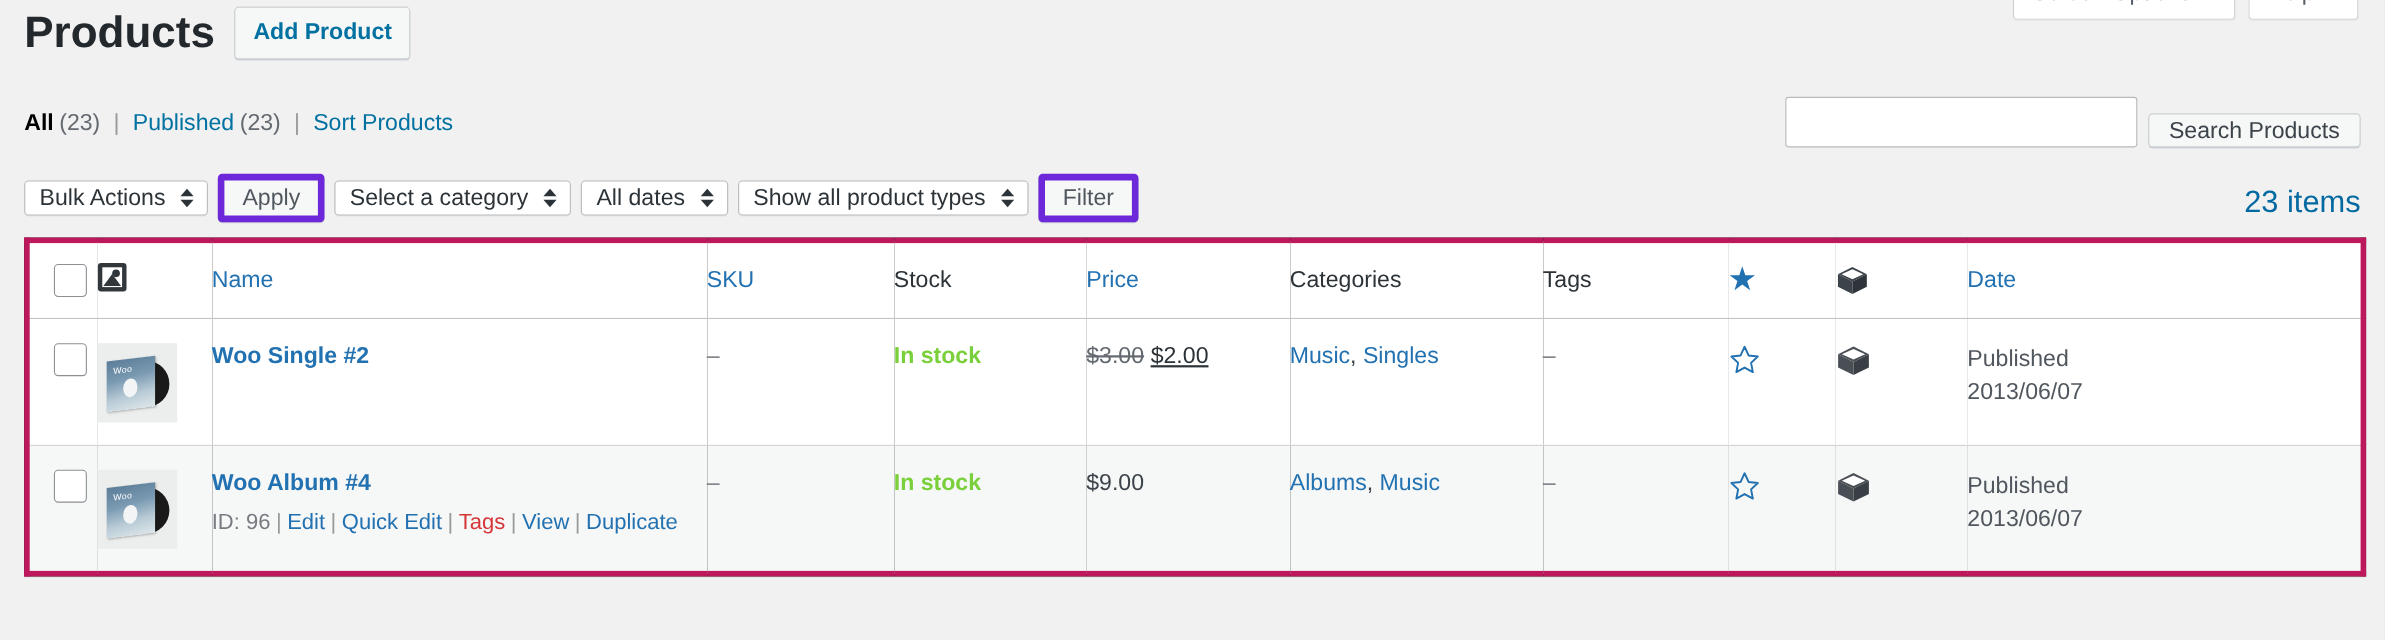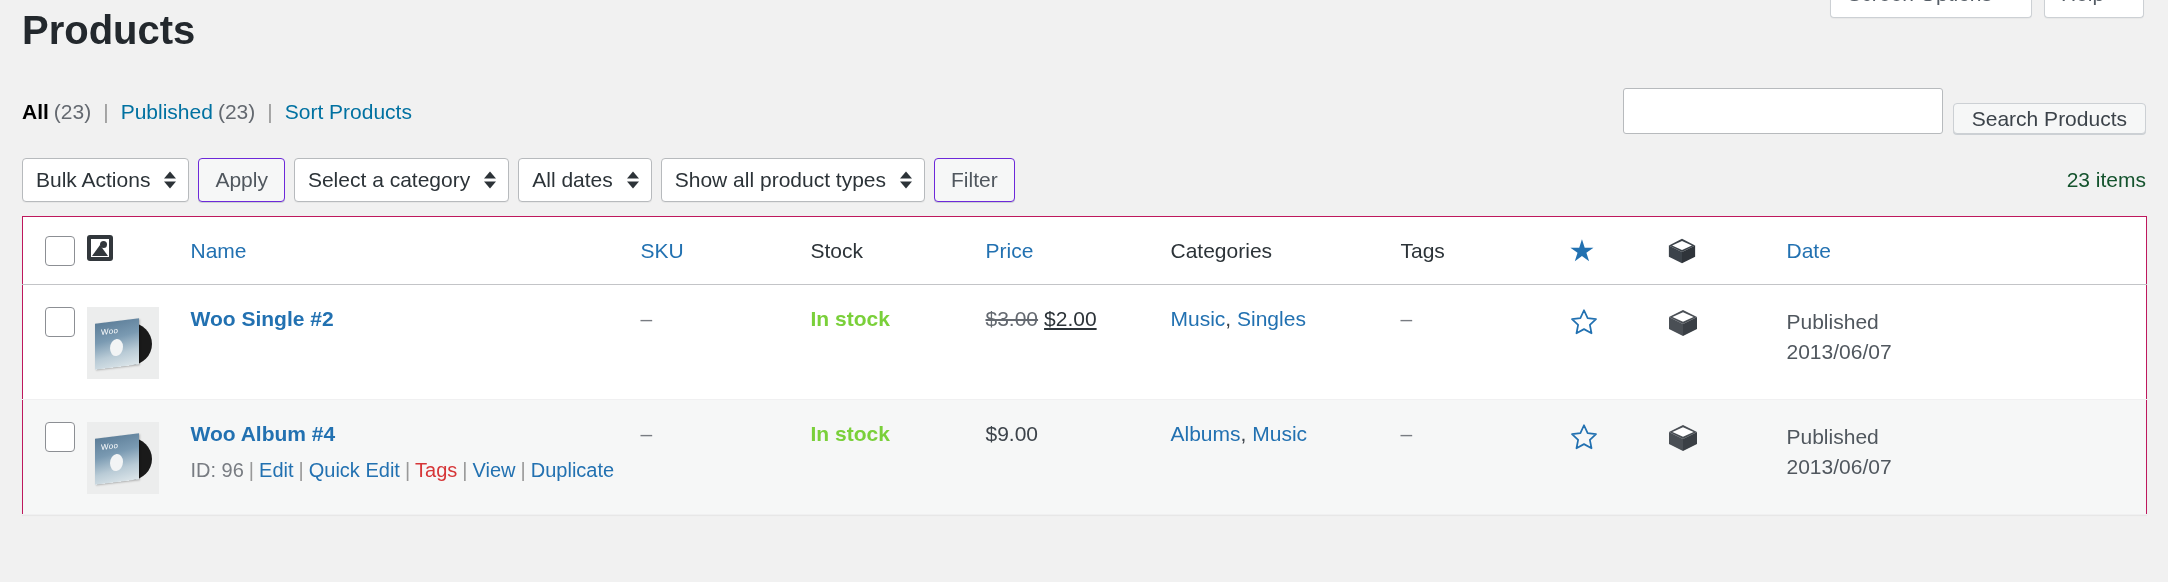--- a/index.html
+++ b/index.html
@@ -116,21 +116,21 @@
     display: flex; align-items: center; gap: 9px;
     height: 46px;
   }
   .wp-select {
     position: relative;
     display: inline-flex;
     align-items: center;
     background: #fff;
     border: 1px solid #b7babd;
     border-radius: 4px;
-    height: 44px;
+    height: 32px;
     padding: 0 38px 0 13px;
     font-size: 21px;
     color: #2c3338;
     cursor: pointer;
     white-space: nowrap;
     box-shadow: 0 1px 0 rgba(0,0,0,.04);
   }
   .wp-select .arrows {
     position: absolute; right: 12px; top: 50%;
     transform: translateY(-50%);
@@ -141,46 +141,46 @@
     display: block;
     width: 0; height: 0;
     border-left: 6px solid transparent;
     border-right: 6px solid transparent;
   }
   .wp-select .arrows i.up { border-bottom: 7px solid #2c3338; }
   .wp-select .arrows i.down { border-top: 7px solid #2c3338; }
 
   .wp-button-secondary {
     background: #f6f7f7;
-    border: 1px solid #6d28d9;
+    border: 6px solid #6d28d9;
     border-radius: 4px;
     color: #50575e;
     font-size: 21px;
     height: 44px;
     padding: 0 16px;
     cursor: pointer;
     white-space: nowrap;
     font-family: "Liberation Sans", sans-serif;
     box-shadow: 0 1px 0 #ccd0d4;
   }
   .displaying-num {
     position: absolute; right: 22px; top: 168px;
-    font-size: 21px;
-    color: #14532d;
+    font-size: 28px;
+    color: #0369a1;
     white-space: nowrap;
   }
 
   
   .wp-list-table {
     position: absolute;
     left: 22px; top: 216px;
     width: 2124px;
     border-collapse: collapse;
     background: #000000;
-    border: 1px solid #be185d;
+    border: 5px solid #be185d;
     box-shadow: 0 1px 1px rgba(0,0,0,.04);
     table-layout: fixed;
   }
   .wp-list-table thead th {
     background: #fff;
     border-bottom: 1px solid #c3c4c7;
     text-align: left;
     font-weight: 400;
     font-size: 21px;
     color: #2c3338;
@@ -347,20 +347,21 @@
       <span class="caret">▼</span>
     </div>
     <div class="screen-meta-btn">
       <span>Help</span>
       <span class="caret">▼</span>
     </div>
   </div>
 
   <div class="page-header">
     <h1 class="page-title">Products</h1>
+    <a class="page-title-action">Add Product</a>
   </div>
 
   <div class="search-box">
     <input class="search-input" type="text" value="" placeholder="" style="">
     <button class="search-submit">Search Products</button>
   </div>
 
   <div class="subsubsub">
     <a class="current">All</a>
     <span class="count">(23)</span>

